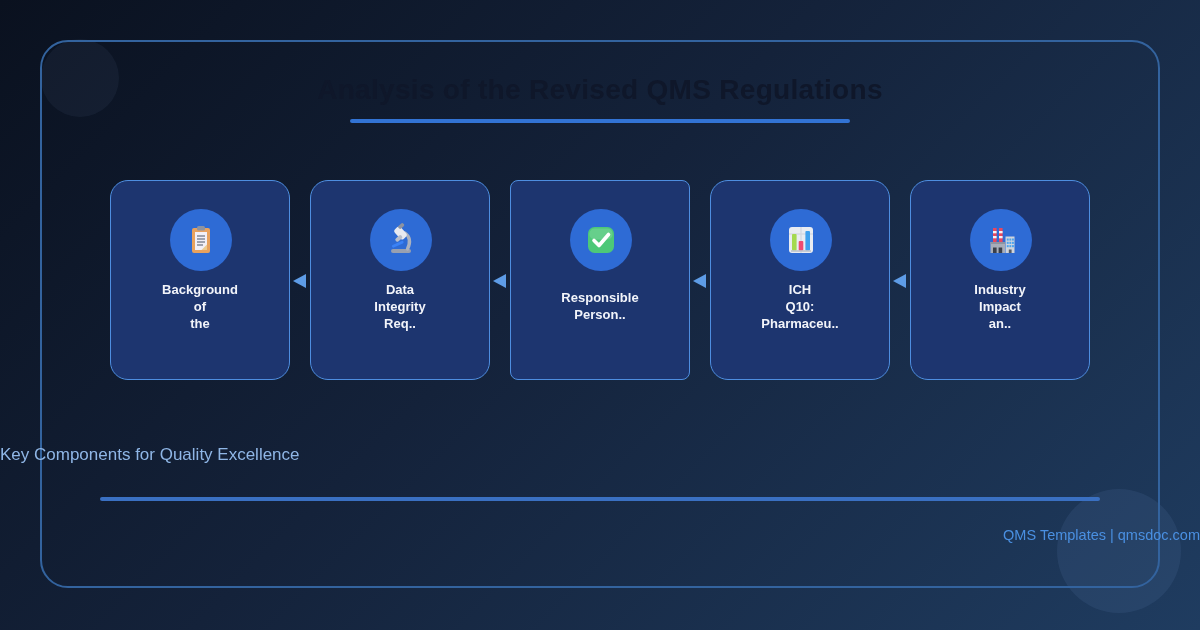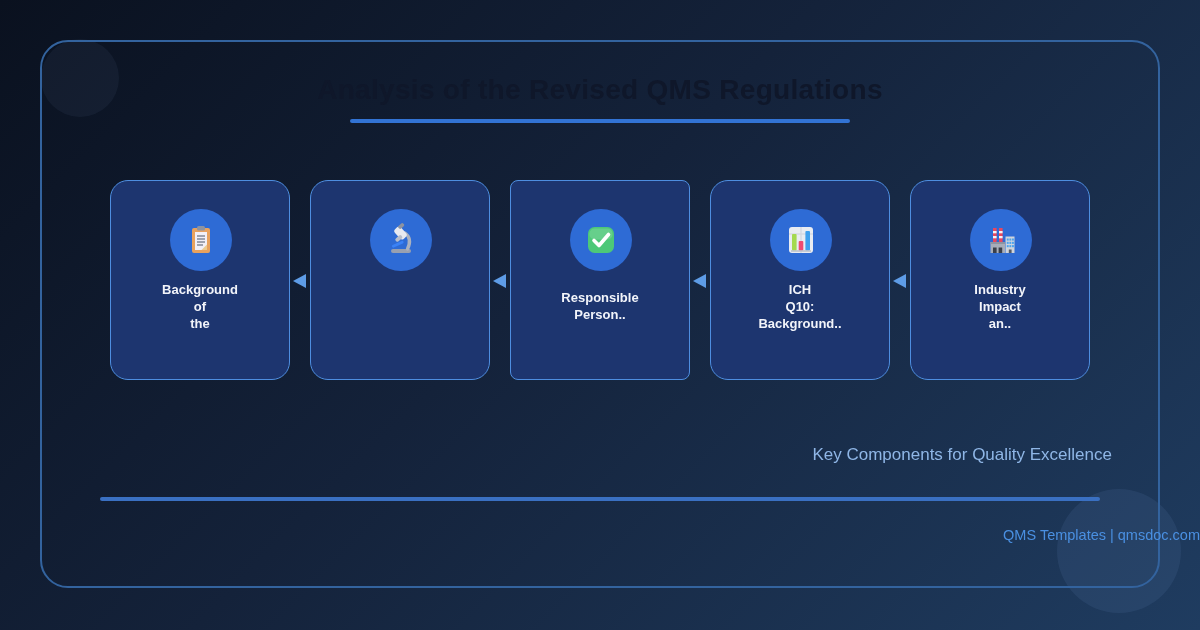--- a/index.html
+++ b/index.html
@@ -53,21 +53,21 @@
   .flow-arrow {
     position: absolute; top: 274px; width: 0; height: 0;
     border-top: 7px solid transparent; border-bottom: 7px solid transparent;
     border-right: 13px solid #5e9ce6;
   }
   .flow-arrow.a0 { left: 293px; } .flow-arrow.a1 { left: 493px; }
   .flow-arrow.a2 { left: 693px; } .flow-arrow.a3 { left: 893px; }
 
   .subtitle {
     position: absolute; left: 0; top: 445px; width: 1112px;
-    text-align: right; color: #8fb6e6; font-size: 17px; font-weight: normal;
+    text-align: left; color: #8fb6e6; font-size: 17px; font-weight: normal;
   }
   .divider {
     position: absolute; left: 100px; top: 497px; width: 1000px; height: 4px;
     background: #3a70c2; border-radius: 2px;
   }
   .footer {
     position: absolute; left: 0; top: 527px; width: 1200px;
     text-align: right; color: #4a90e2; font-size: 14.5px;
   }
 </style>
@@ -106,20 +106,23 @@
   <div class="icon-circle">
     <svg width="34" height="34" viewBox="0 0 34 34">
       <rect x="7" y="26" width="20" height="4" rx="2" fill="#98a0b0"></rect>
       <path d="M21 10 q7.5 5.5 2.5 16" stroke="#aab1bf" stroke-width="3.4" fill="none" stroke-linecap="round"></path>
       <rect x="12.5" y="3.5" width="8" height="13" rx="2.8" fill="#e8eaf0" transform="rotate(-42 16.5 10)"></rect>
       <rect x="14" y="1.2" width="6.4" height="3.6" rx="1.5" fill="#8d93a1" transform="rotate(-42 17.2 3)"></rect>
       <rect x="11" y="13.4" width="7.6" height="4" rx="1.6" fill="#b7bdca" transform="rotate(-42 14.8 15.4)"></rect>
       <rect x="7.5" y="19.8" width="12.5" height="2.8" rx="1.3" fill="#3b82f6" transform="rotate(-24 13.7 21.2)"></rect>
     </svg>
   </div>
+  <div class="card-label">Data
+Integrity
+Req..</div>
 </div>
 
 <div class="card c2">
   <div class="icon-circle">
     <svg width="34" height="34" viewBox="0 0 34 34">
       <rect x="4" y="4" width="26" height="26" rx="6.5" fill="#4dc878"></rect>
       <rect x="5.5" y="5.5" width="23" height="11" rx="5" fill="rgba(255,255,255,0.14)"></rect>
       <path d="M10 17.5 L15 22.5 L24.5 11.5" stroke="#ffffff" stroke-width="3.6" fill="none" stroke-linecap="round" stroke-linejoin="round"></path>
     </svg>
   </div>
@@ -134,21 +137,21 @@
       <line x1="17" y1="4" x2="17" y2="30" stroke="#d2d7e0" stroke-width="1.2"></line>
       <line x1="5" y1="11" x2="29" y2="11" stroke="#d2d7e0" stroke-width="1.2"></line>
       <rect x="8" y="11" width="4.6" height="16.5" rx="1" fill="#a5d94f"></rect>
       <rect x="14.7" y="18" width="4.6" height="9.5" rx="1" fill="#ef4b72"></rect>
       <rect x="21.4" y="8" width="4.6" height="19.5" rx="1" fill="#3fa0ee"></rect>
       <line x1="7" y1="28" x2="27" y2="28" stroke="#b6bcc8" stroke-width="1.4"></line>
     </svg>
   </div>
   <div class="card-label">ICH
 Q10:
-Background..</div>
+Pharmaceu..</div>
 </div>
 
 <div class="card c4">
   <div class="icon-circle">
     <svg width="34" height="34" viewBox="0 0 34 34">
       <rect x="9" y="5" width="3.6" height="15" fill="#e8475f"></rect>
       <rect x="9" y="8" width="3.6" height="2.3" fill="#f3f4f6"></rect>
       <rect x="9" y="13" width="3.6" height="2.3" fill="#f3f4f6"></rect>
       <rect x="15" y="5" width="3.6" height="15" fill="#e8475f"></rect>
       <rect x="15" y="8" width="3.6" height="2.3" fill="#f3f4f6"></rect>

